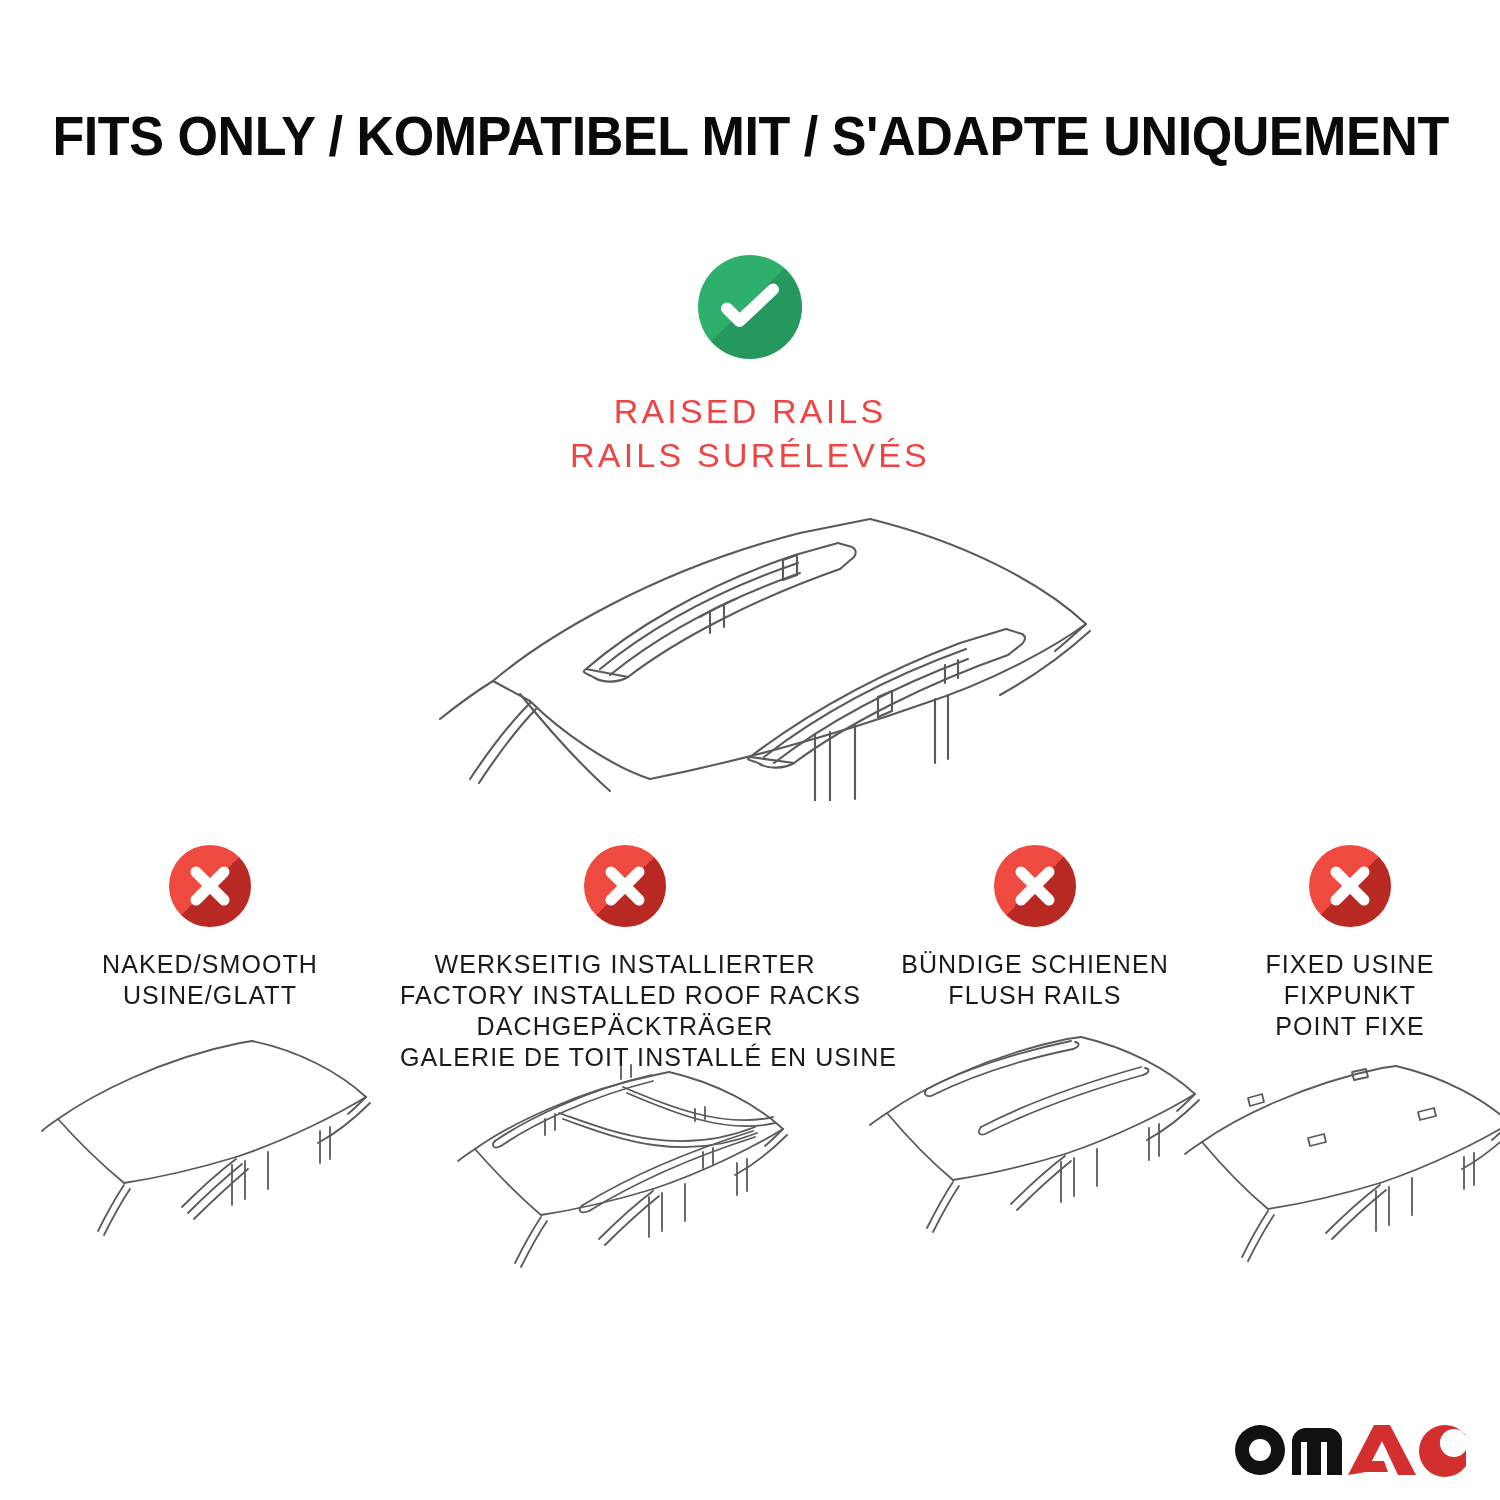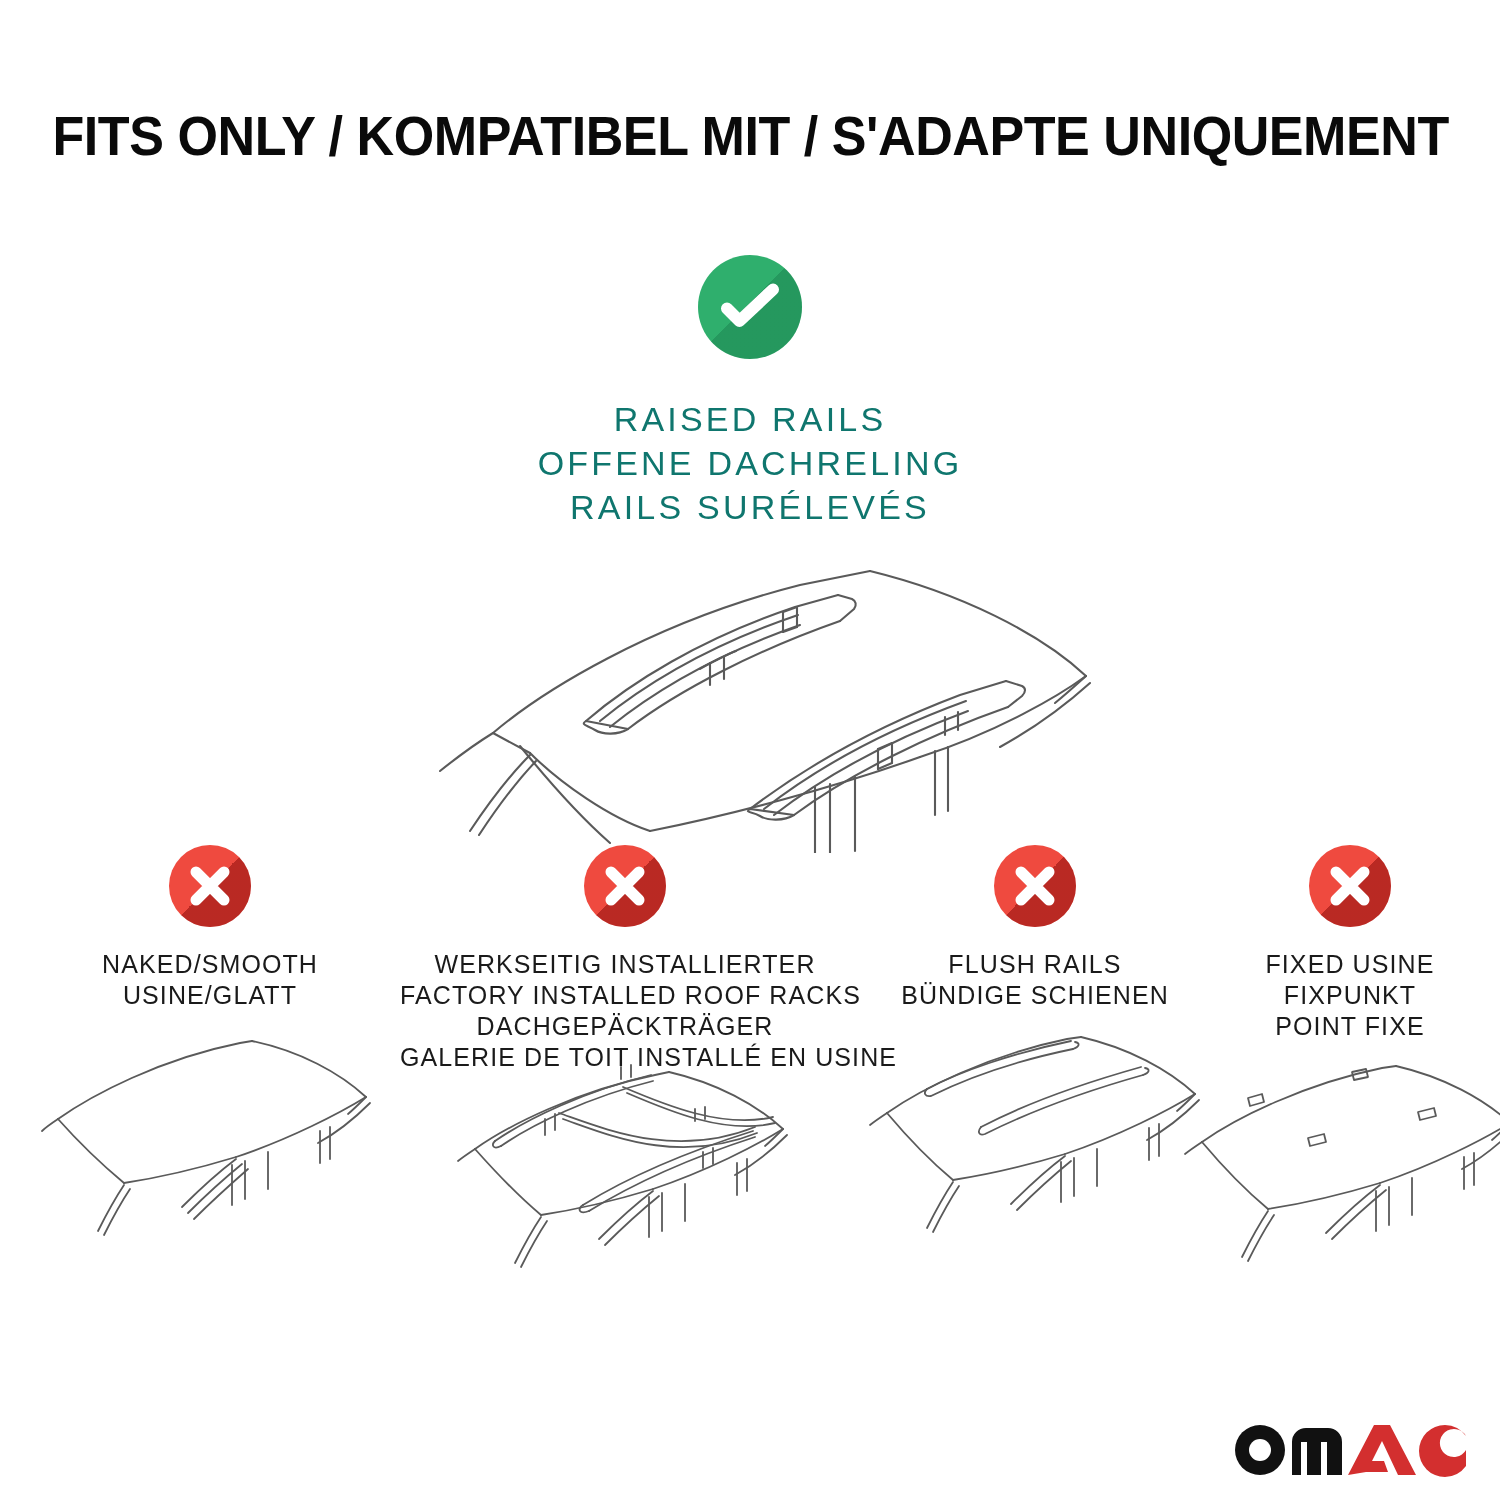--- a/index.html
+++ b/index.html
@@ -62,22 +62,22 @@
     background:linear-gradient(135deg,rgba(0,0,0,0) 50%,rgba(120,0,0,0.45) 50%);
   }
   .badge svg{position:absolute;left:0;top:0;width:100%;height:100%;}
 
   .primary-label{
     width:1500px;text-align:center;
     font-size:34px;
     font-weight:300;
     letter-spacing:3.2px;
     line-height:44px;
-    color:#0f766e;
-    margin-top:22px;
+    color:#ef4444;
+    margin-top:14px;
   }
   .primary-label div{white-space:nowrap;}
 
   
   .cols{
     position:absolute;left:0;top:845px;width:1500px;height:460px;text-decoration:underline;
   }
   .col{
     position:absolute;top:0;
     text-align:center;
@@ -129,21 +129,20 @@
       <span class="badge green">
         <span class="shadow"></span>
         <svg viewBox="0 0 104 104" xmlns="http://www.w3.org/2000/svg" aria-hidden="true">
           <path d="M29 53.5 L41.5 66 L75 34.5" fill="none" stroke="#ffffff" stroke-width="12" stroke-linecap="round" stroke-linejoin="round"></path>
         </svg>
       </span>
     </div>
 
     <div class="primary-label">
       <div>RAISED RAILS</div>
-      <div>OFFENE DACHRELING</div>
       <div>RAILS SURÉLEVÉS</div>
     </div>
 
     <div style="width:1500px;text-align:center;margin-top:14px;">
       <svg width="700" height="310" viewBox="0 0 700 310" xmlns="http://www.w3.org/2000/svg" aria-hidden="true">
         <g fill="none" stroke="#5a5a5a" stroke-width="2.1" stroke-linecap="round" stroke-linejoin="round">
 
           <path d="M93 190 C140 150 250 80 400 42 L470 28"></path>
           <path d="M470 28 C560 50 640 90 686 133"></path>
           <path d="M686 133 C660 152 600 188 520 214"></path>
@@ -300,22 +299,22 @@
     <div class="col col-3">
       <div class="icon-row">
         <span class="badge red">
           <span class="shadow"></span>
           <svg viewBox="0 0 82 82" xmlns="http://www.w3.org/2000/svg" aria-hidden="true">
             <path d="M27 27 L55 55 M55 27 L27 55" fill="none" stroke="#ffffff" stroke-width="11" stroke-linecap="round"></path>
           </svg>
         </span>
       </div>
       <div class="col-label">
+        <div>BÜNDIGE SCHIENEN</div>
         <div>FLUSH RAILS</div>
-        <div>BÜNDIGE SCHIENEN</div>
       </div>
       <div class="col-art">
         <svg width="340" height="230" viewBox="0 0 340 230" xmlns="http://www.w3.org/2000/svg" aria-hidden="true">
           <g fill="none" stroke="#5a5a5a" stroke-width="1.8" stroke-linecap="round" stroke-linejoin="round">
             <path d="M22 90 C56 66 124 32 202 16 L216 14"></path>
             <path d="M216 14 C264 25 304 47 330 71"></path>
             <path d="M330 71 C304 87 254 113 200 131"></path>
             <path d="M200 131 C154 145 114 153 88 157"></path>
             <path d="M88 157 C64 137 38 109 22 90"></path>
             <path d="M22 90 C16 94 10 98 5 102"></path>

